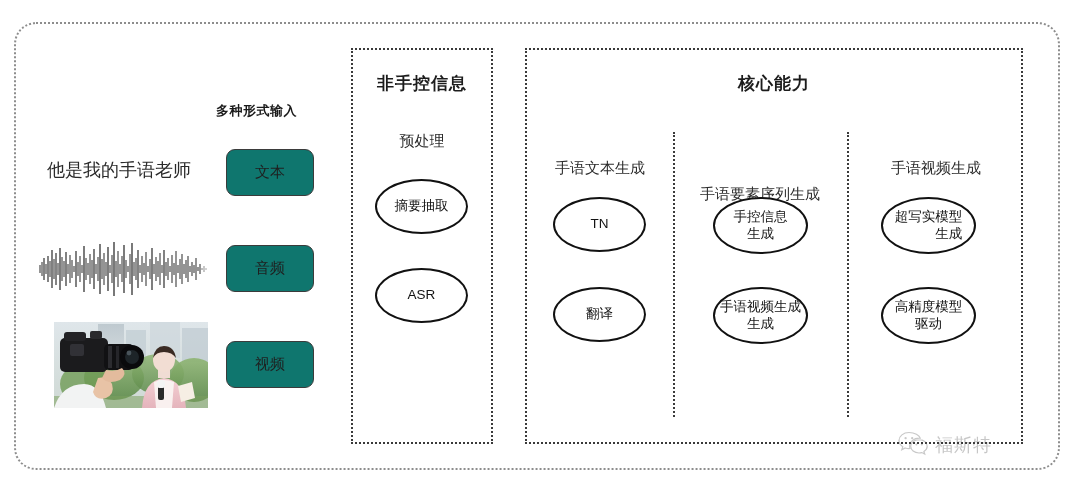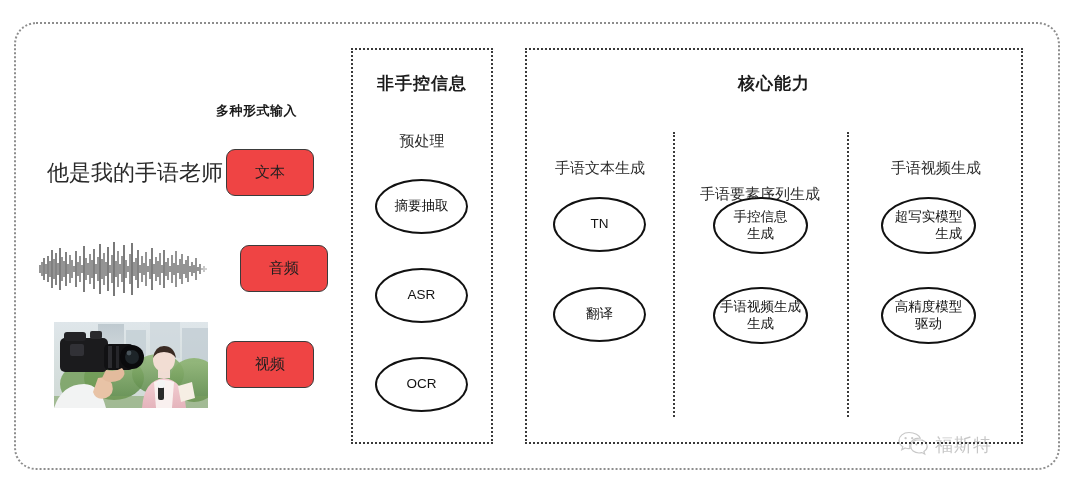--- a/index.html
+++ b/index.html
@@ -106,31 +106,31 @@
     font-size: 13px;
     font-weight: bold;
     color: #1a1a1a;
     letter-spacing: 0.5px;
     white-space: nowrap;
   }
   .sentence {
     position: absolute;
     left: 47px;
     top: 158px;
-    font-size: 22px;
+    font-size: 18px;
     color: #2a2a2a;
     white-space: nowrap;
   }
   .pill {
     position: absolute;
     width: 88px;
     height: 47px;
     border: 1.6px solid #3b3b3b;
     border-radius: 9px;
-    background: #ef4444;
+    background: #0f766e;
     display: flex;
     align-items: center;
     justify-content: center;
     font-size: 15px;
     color: #1f1f1f;
     box-sizing: border-box;
   }
 
   
   .waveform {
@@ -273,21 +273,21 @@
           <line x1="160" y1="20" x2="160" y2="42"></line>
           <line x1="162" y1="29" x2="162" y2="33"></line>
           <line x1="164" y1="26" x2="164" y2="36"></line>
           <line x1="166" y1="30" x2="166" y2="32" stroke="#888"></line>
           <line x1="168" y1="28" x2="168" y2="34" stroke="#9a9a9a"></line>
           <line x1="170" y1="30" x2="170" y2="32" stroke="#b0b0b0"></line>
         </g>
       </svg>
     </div>
 
-    <div class="pill" style="left:240px; top:245px;font-family:Liberation Mono, monospace;">
+    <div class="pill" style="left:226px; top:245px;font-family:Liberation Mono, monospace;">
       <span>音频</span>
     </div>
 
     <div class="photo">
       <svg width="154" height="86" viewBox="0 0 154 86" xmlns="http://www.w3.org/2000/svg">
         <defs>
           <linearGradient id="sky" x1="0" y1="0" x2="0" y2="1">
             <stop offset="0%" stop-color="#dfe6ea"></stop>
             <stop offset="100%" stop-color="#cfd9d4"></stop>
           </linearGradient>
@@ -354,23 +354,20 @@
     <div class="panel-title">非手控信息</div>
 
     <div class="sub-label" style="left:0; top:82px; width:100%;">预处理</div>
 
     <div class="node" style="left:22px; top:218px; width:93px; height:55px;">
       <span>ASR</span>
     </div>
     <div class="node" style="left:22px; top:129px; width:93px; height:55px;">
       <span>摘要抽取</span>
     </div>
-    <div class="node" style="left:22px; top:307px; width:93px; height:55px;">
-      <span>OCR</span>
-    </div>
   </div>
 
   <div class="panel panel-core">
     <div class="panel-title">核心能力</div>
 
     <div class="col-divider" style="left:146px;"></div>
     <div class="col-divider" style="left:320px;"></div>
 
     <div>
       <div class="sub-label" style="left:0; top:109px; width:146px;">手语文本生成</div>

